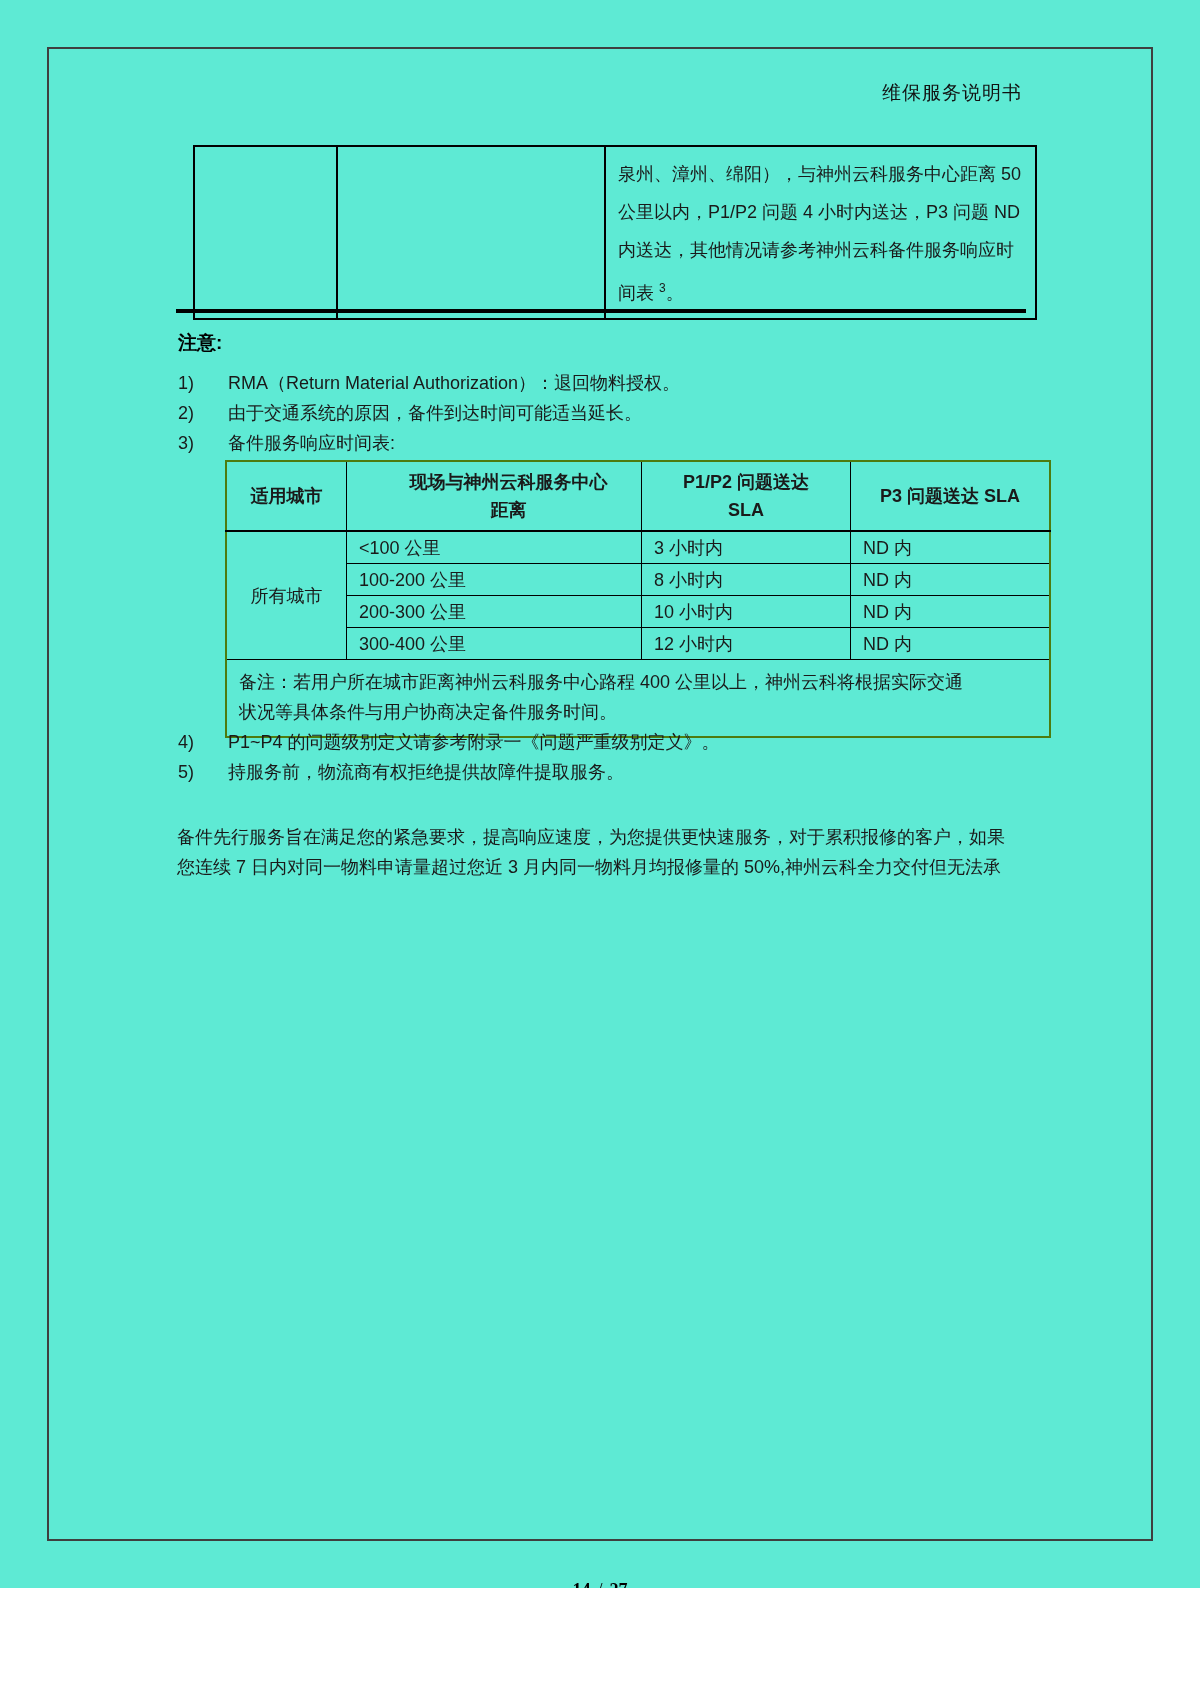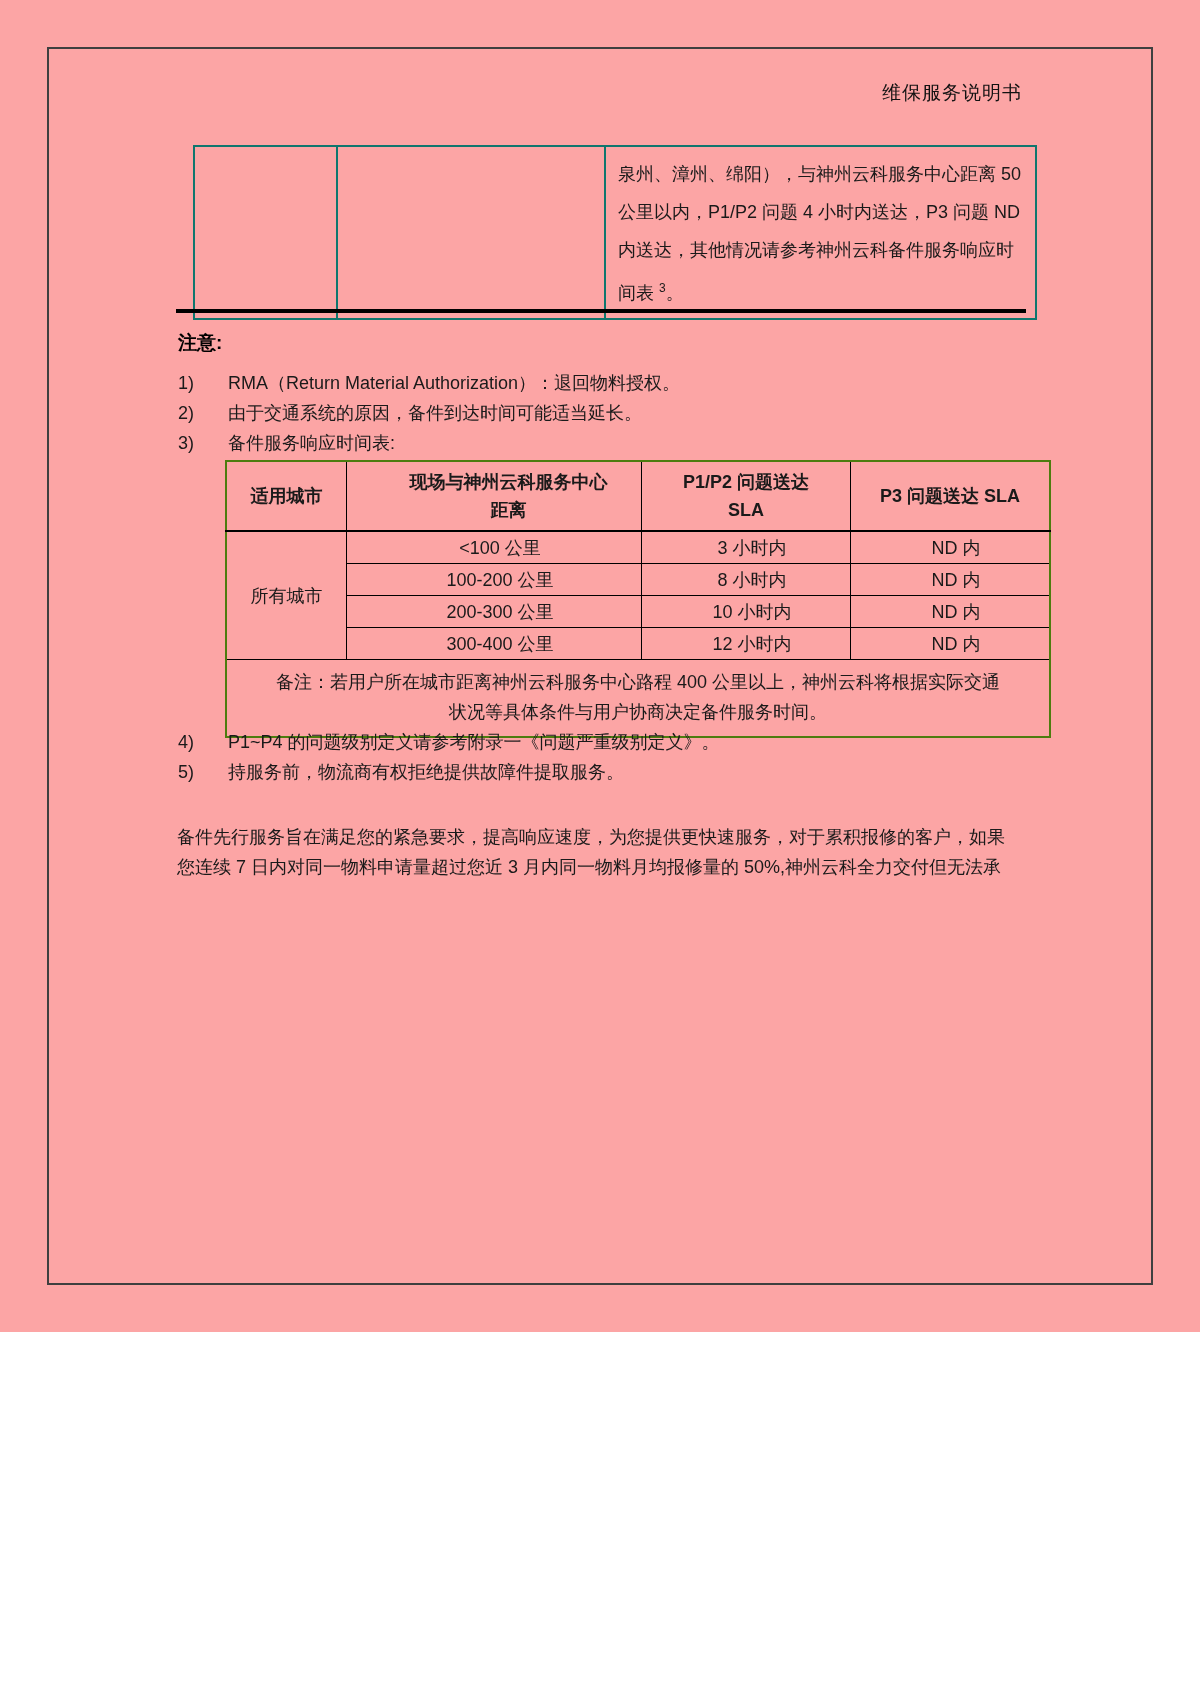--- a/index.html
+++ b/index.html
@@ -5,22 +5,22 @@
   html, body {
     margin: 0;
     padding: 0;
     background: #ffffff;
     font-family: "Liberation Sans", sans-serif;
     color: #1a1a1a;
   }
   .page {
     position: relative;
     width: 1200px;
-    height: 1332px;
-    background: #fca5a5;
+    height: 1588px;
+    background: #5eead4;
     overflow: hidden;
   }
   .frame {
     position: absolute;
     left: 47px; top: 47px; right: 47px; bottom: 47px;
     border: 2px solid #3f3f3f;
   }
   .header-title {
     position: absolute;
     top: 80px;
@@ -32,21 +32,21 @@
     white-space: nowrap;
   }
   
   .top-table {
     position: absolute;
     left: 193px; top: 145px;
     border-collapse: collapse;
     table-layout: fixed;
   }
   .top-table td {
-    border: 2px solid #0f766e;
+    border: 2px solid #000000;
     vertical-align: top;
     padding: 0;
   }
   .top-table .c1 { width: 141px; }
   .top-table .c2 { width: 266px; }
   .top-table .c3 { width: 405px; padding: 8px 12px 6px 12px; height: 128px; }
   .top-table .line {
     display: block;
     font-size: 18px;
     line-height: 38px;
@@ -80,21 +80,21 @@
   .note-item .txt { flex: 1; }
   .note-item .txt .line { display: block; white-space: nowrap; }
   
   .sla-table {
     position: absolute;
     left: 225px; top: 460px;
     border-collapse: collapse;
     table-layout: fixed;
     font-size: 18px;
   }
-  .sla-table th, .sla-table td { border: 1px solid #000; text-align: center; }
+  .sla-table th, .sla-table td { border: 1px solid #000; }
   .sla-table { border: 2px solid #4d7c0f; }
   .sla-table th {
     font-weight: bold;
     text-align: center;
     vertical-align: middle;
     height: 64px;
     line-height: 28px;
     border-bottom-width: 2px;
     padding: 2px 6px;
   }

